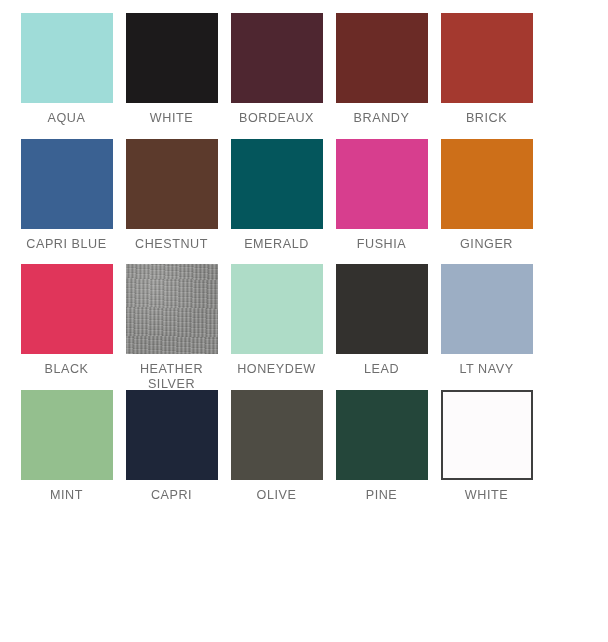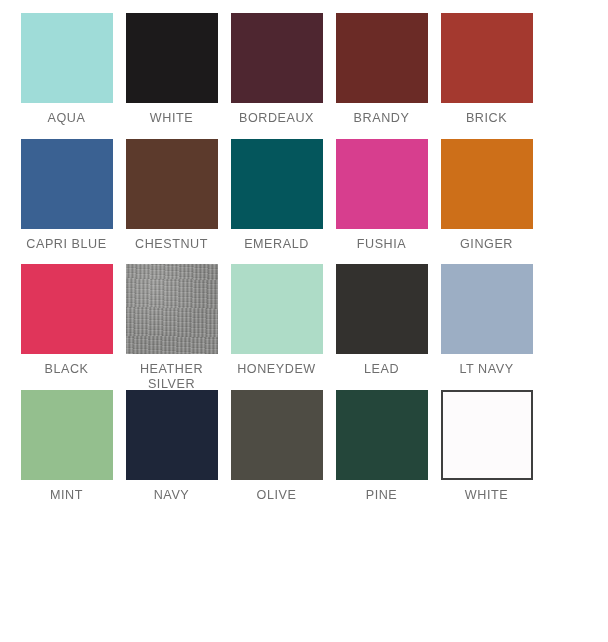--- a/index.html
+++ b/index.html
@@ -164,21 +164,21 @@
       <div class="swatch-cell">
         <div class="swatch-chip" title="LT BLUE" style="background-color: rgb(156, 174, 196);"></div>
         <div class="swatch-label">LT NAVY</div>
       </div>
       <div class="swatch-cell">
         <div class="swatch-chip" title="MINT" style="background-color: rgb(148, 191, 142);"></div>
         <div class="swatch-label">MINT</div>
       </div>
       <div class="swatch-cell">
         <div class="swatch-chip" title="NAVY" style="background-color: rgb(30, 38, 57);"></div>
-        <div class="swatch-label">NAVY</div>
+        <div class="swatch-label">CAPRI</div>
       </div>
       <div class="swatch-cell">
         <div class="swatch-chip" title="OLIVE" style="background-color: rgb(78, 76, 68);"></div>
         <div class="swatch-label">OLIVE</div>
       </div>
       <div class="swatch-cell">
         <div class="swatch-chip" title="PINE" style="background-color: rgb(36, 70, 58);"></div>
         <div class="swatch-label">PINE</div>
       </div>
       <div class="swatch-cell">

